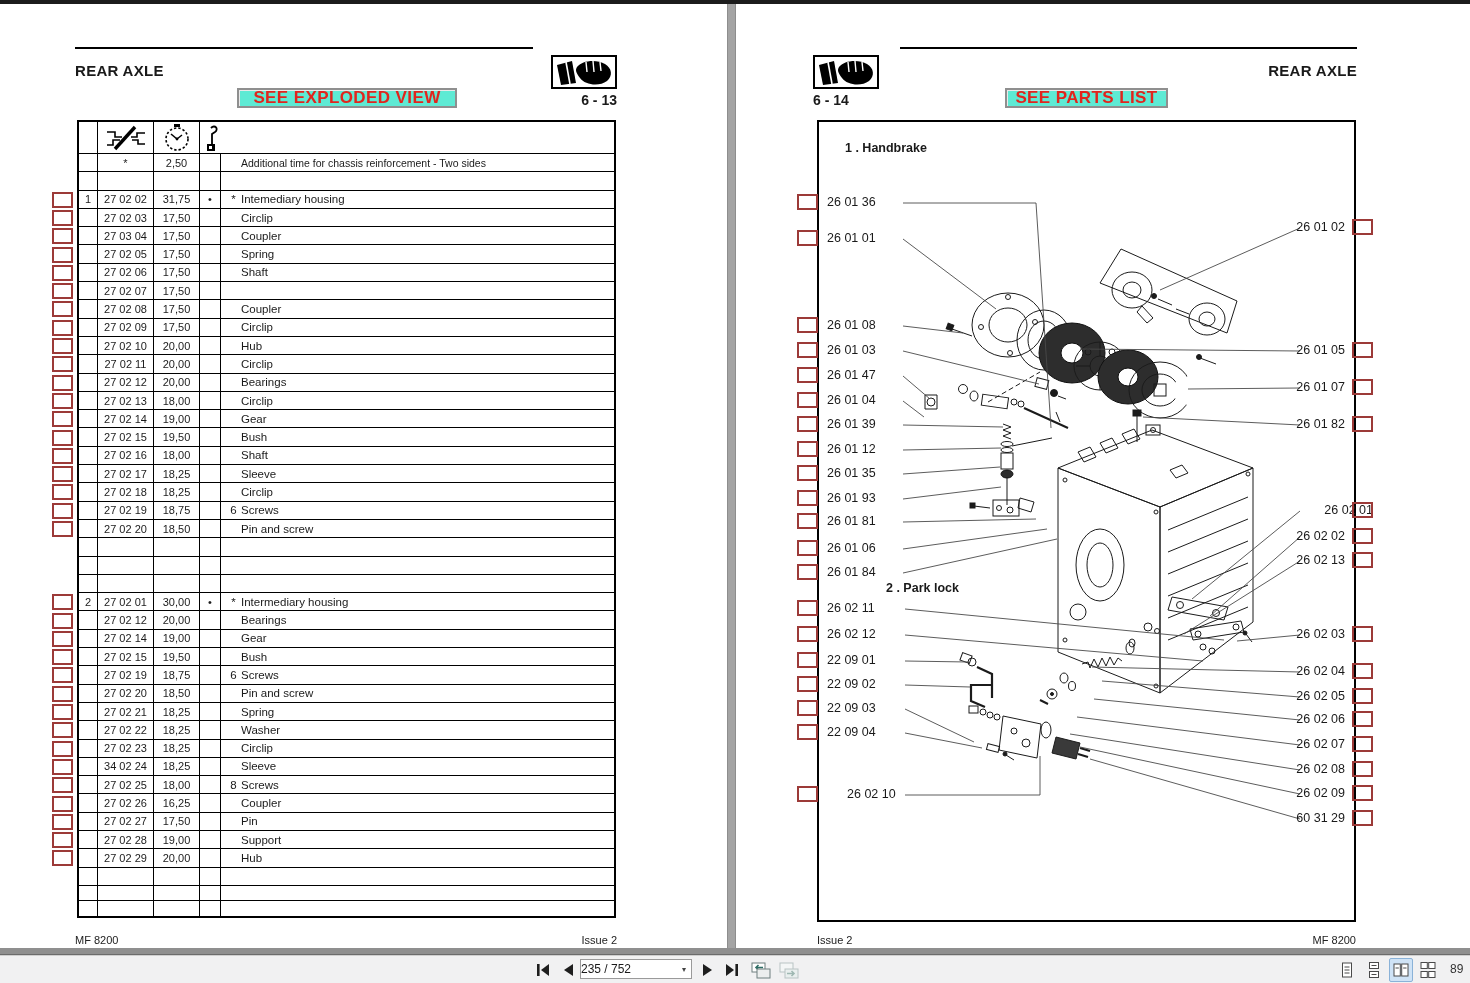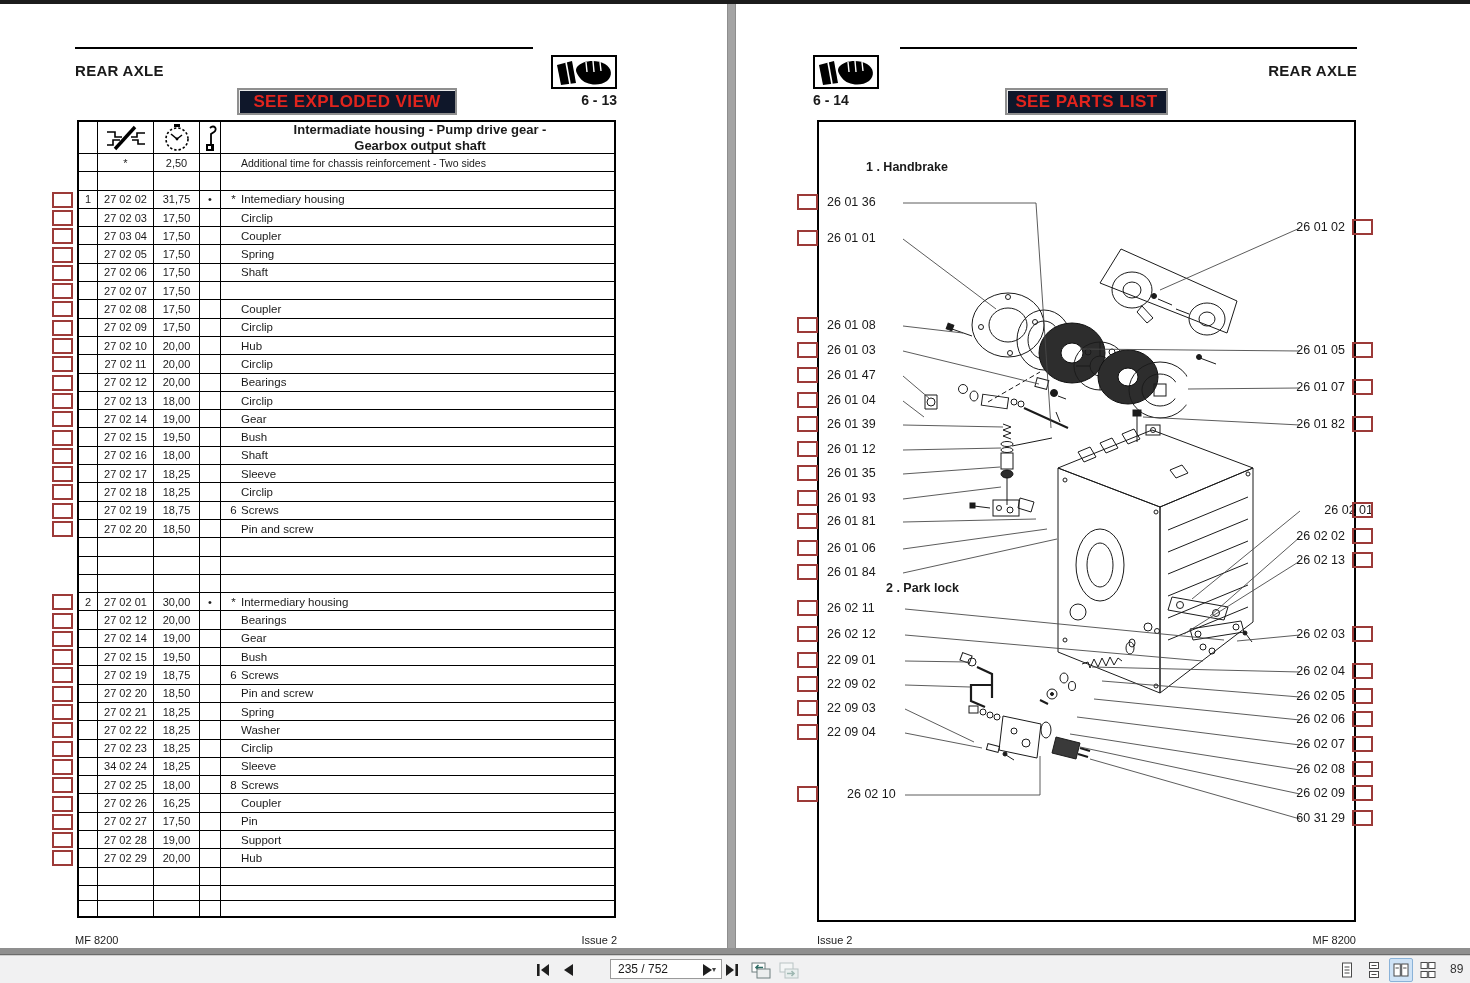--- a/index.html
+++ b/index.html
@@ -12,21 +12,21 @@
   #topbar{left:0;top:0;width:1470px;height:4px;background:#1c1c1c;}
   #page-gap{left:727px;top:4px;width:9px;height:944px;background:#a4a4a4;border-left:1px solid #8d8d8d;border-right:1px solid #8d8d8d;}
   #bottom-strip{left:0;top:948px;width:1470px;height:7px;background:#8f8f8f;border-bottom:1px solid #6b6b6b;}
   #toolbar{left:0;top:955px;width:1470px;height:28px;background:#f1f1f2;border-top:1px solid #cfcfcf;}
 
   
   .rule{background:#000;height:2px;}
   .page-title{font-size:15px;font-weight:bold;letter-spacing:.3px;white-space:nowrap;}
   .page-num{font-size:14px;font-weight:bold;white-space:nowrap;}
   .hand-box{width:66px;height:34px;border:2px solid #000;background:#fff;}
-  .see-btn{height:27px;background:#0f172a;border:2px solid #8f8f8f;box-shadow:inset 1px 1px 0 #e9e9e9;
+  .see-btn{height:20px;background:#5eead4;border:2px solid #8f8f8f;box-shadow:inset 1px 1px 0 #e9e9e9;
            display:flex;align-items:center;justify-content:center;cursor:pointer;}
   .see-btn span{font-size:17px;font-weight:bold;color:#e2241d;letter-spacing:.4px;white-space:nowrap;}
   .footer-txt{font-size:11px;color:#222;white-space:nowrap;}
 
   
   #op-table{left:77px;top:120px;width:539px;border:2px solid #000;background:#fff;}
   #op-head{display:flex;height:32px;border-bottom:1px solid #000;}
   .hc{border-right:1px solid #000;display:flex;align-items:center;justify-content:center;}
   .hc:last-child{border-right:none;}
   .trow{display:flex;height:18.3px;border-bottom:1px solid #000;}
@@ -50,21 +50,21 @@
   .pnum.r{text-align:right;}
   .sect-label{position:absolute;font-size:12.5px;font-weight:bold;white-space:nowrap;}
   .leader{fill:none;stroke:#4a4a4a;stroke-width:0.9;}
   .art{stroke:#1b1b1b;stroke-width:1;fill:none;}
   .dark{fill:#2d2d2d;stroke:#111;}
 
   
   .tb-btn{position:absolute;top:2px;width:24px;height:24px;display:flex;align-items:center;justify-content:center;cursor:pointer;border-radius:2px;}
   .tb-btn.sel{background:#cfe3f6;border:1px solid #8ab2d8;}
   #page-combo{position:absolute;left:580px;top:3px;width:112px;height:20px;background:#fff;border:1px solid #9a9a9a;
-              display:flex;align-items:center;font-size:12px;padding-left:7px;cursor:pointer;margin-left:30px;}
+              display:flex;align-items:center;font-size:12px;cursor:pointer;}
   #page-combo .caret{margin-left:auto;margin-right:5px;font-size:8px;color:#444;}
   #zoom-val{position:absolute;left:1450px;top:6px;font-size:12px;color:#333;}
 </style>
 </head>
 <body>
 
 <div id="screen">
   <div id="topbar" class="abs"></div>
 
   <div>
@@ -105,24 +105,20 @@
             <line x1="14" y1="16" x2="8" y2="11" stroke="#000" stroke-width="1.6"></line>
             <line x1="14" y1="16" x2="19" y2="12" stroke="#000" stroke-width="1.4"></line>
           </svg>
         </div>
         <div class="hc c3">
           <svg viewBox="0 0 14 28" width="14" height="28">
             <path d="M7,4 c4,-4 8,1 4,4 l-3,2 v10" stroke="#000" stroke-width="1.8" fill="none"></path>
             <rect x="3" y="20" width="8" height="7" fill="#000"></rect>
             <rect x="5" y="22" width="3" height="3" fill="#fff"></rect>
           </svg>
-        </div>
-        <div class="hc c4" style="flex-direction:column;">
-          <div class="hdr-title">Intermadiate housing - Pump drive gear -</div>
-          <div class="hdr-title">Gearbox output shaft</div>
         </div>
       </div>
       <div id="tbody">
           <div class="trow small">
             <div class="tc c0"></div>
             <div class="tc c1">*</div>
             <div class="tc c2">2,50</div>
             <div class="tc c3"></div>
             <div class="tc c4">
               <span class="pre"></span>
@@ -748,21 +744,21 @@
           <polyline points="1300,672 1092,667" class="leader"></polyline>
           <polyline points="1300,697 1102,681" class="leader"></polyline>
           <polyline points="1300,720 1094,699" class="leader"></polyline>
           <polyline points="1300,745 1077,717" class="leader"></polyline>
           <polyline points="1300,770 1070,734" class="leader"></polyline>
           <polyline points="1300,794 1080,747" class="leader"></polyline>
           <polyline points="1300,819 1090,759" class="leader"></polyline>
         </g>
     </svg>
 
-    <div class="abs sect-label" style="left:866px;top:141px;margin-top:19px;">1 . Handbrake</div>
+    <div class="abs sect-label" style="left:845px;top:141px;">1 . Handbrake</div>
     <div class="abs sect-label" style="left:886px;top:581px;">2 . Park lock</div>
 
     <div class="abs footer-txt" style="left:817px;top:934px;">Issue 2</div>
     <div class="abs footer-txt" style="left:1206px;top:934px;width:150px;text-align:right;">MF 8200</div>
   </div>
 
   <div id="bottom-strip" class="abs"></div>
 
   <div id="toolbar" class="abs">
     <div class="tb-btn" style="left:531px;">

